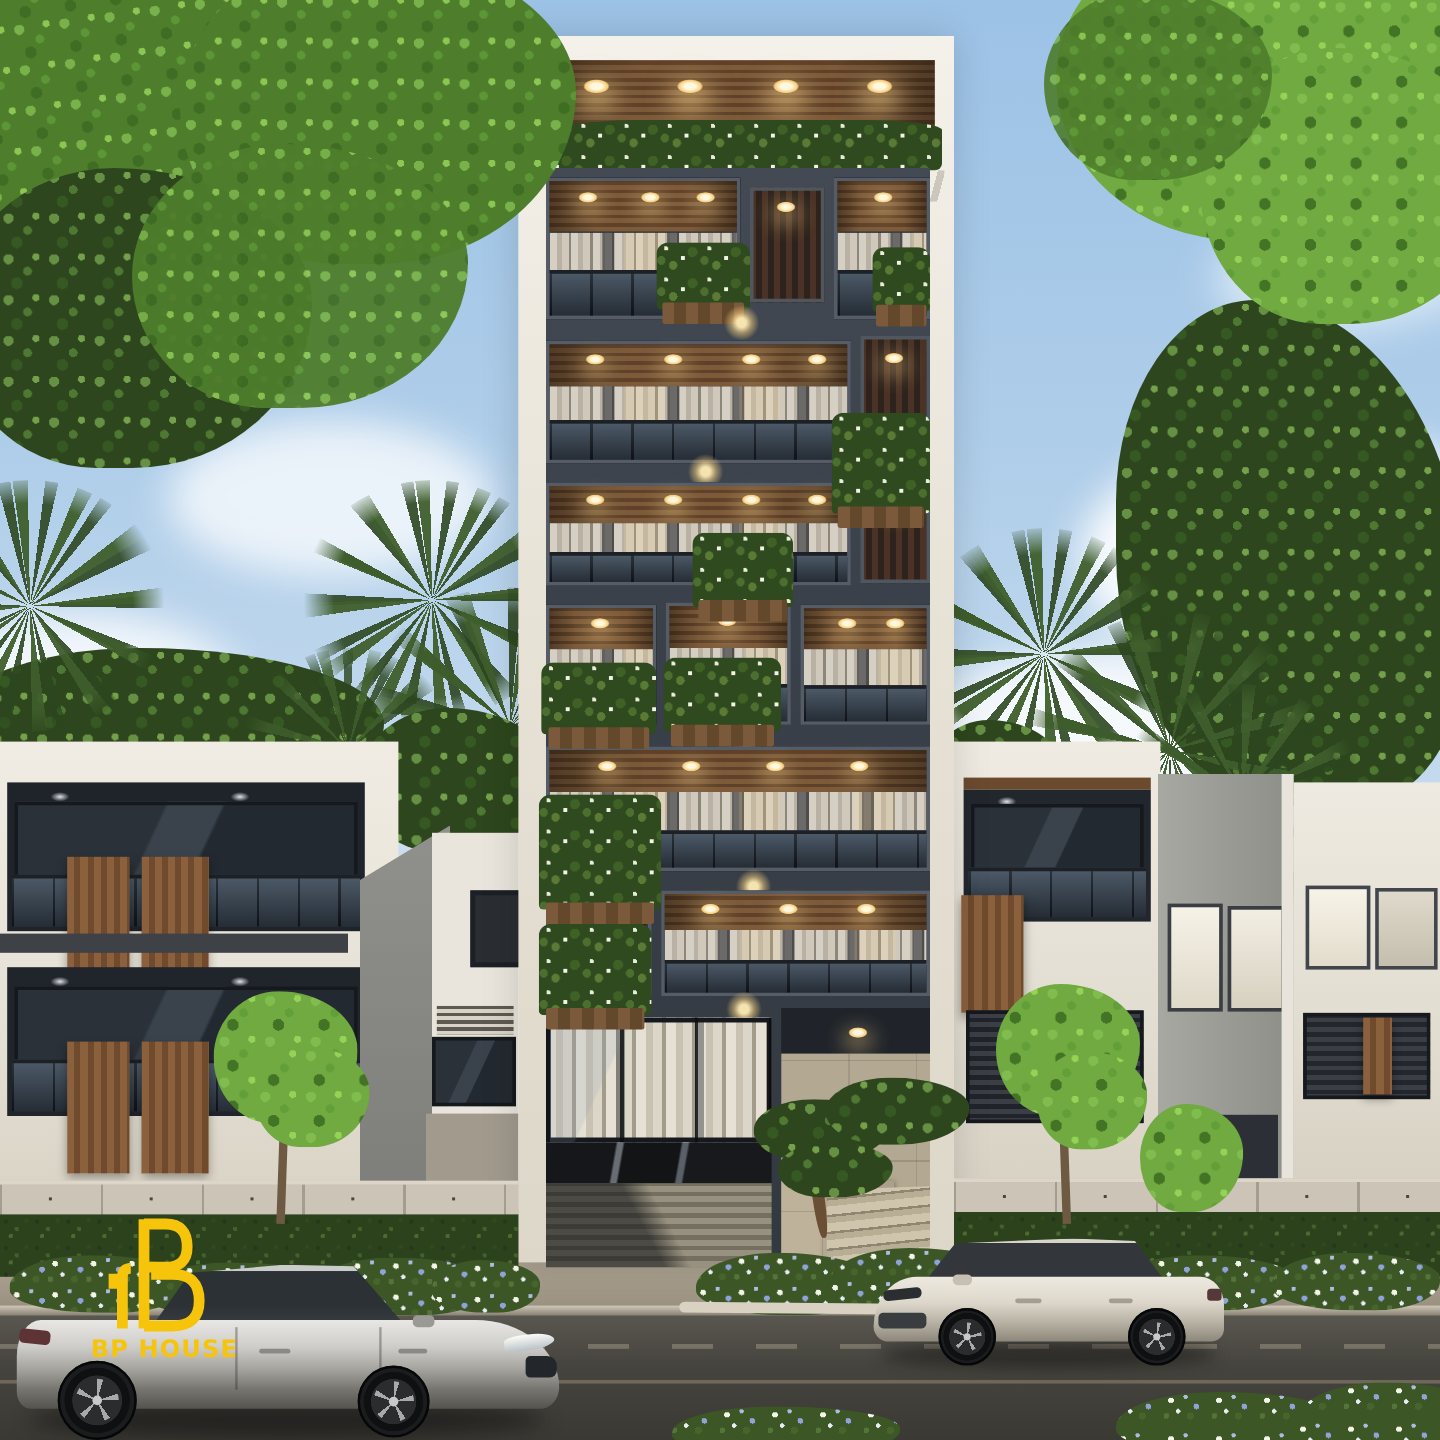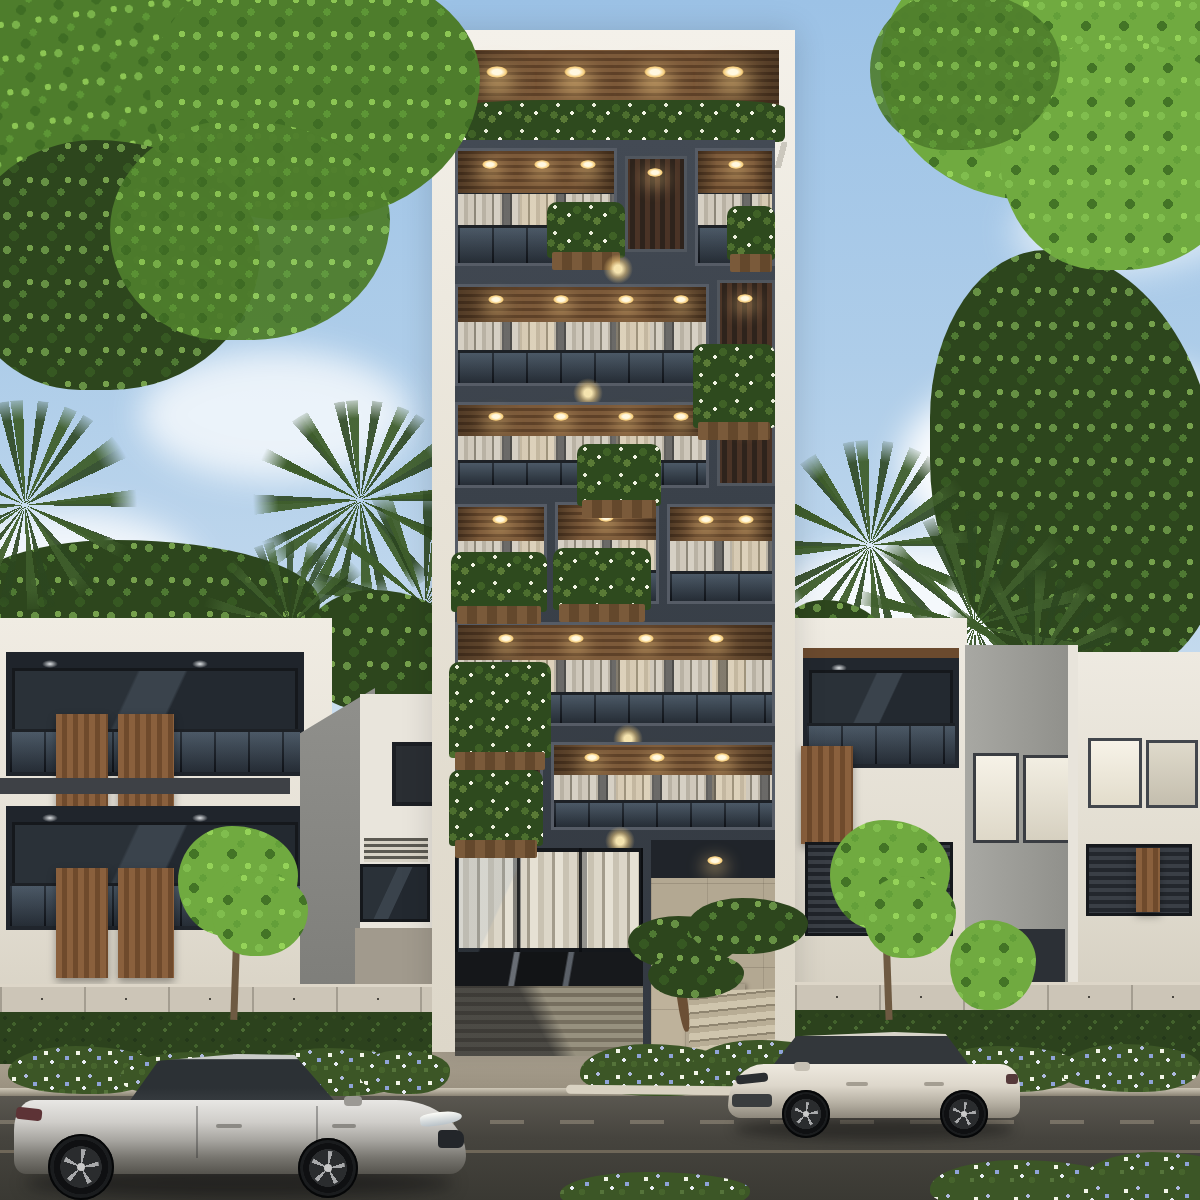--- a/index.html
+++ b/index.html
@@ -407,14 +407,26 @@
   <div class="branch" style="left:50px;top:230px;width:190px;height:4px;transform:rotate(-16deg);"></div>
   <div class="leafblob" style="left:-60px;top:-70px;width:430px;height:300px;transform:rotate(-8deg);"></div>
   <div class="leafblob" style="left:150px;top:-40px;width:330px;height:260px;"></div>
   <div class="leafblob dark" style="left:-40px;top:140px;width:300px;height:250px;"></div>
   <div class="leafblob" style="left:110px;top:120px;width:280px;height:220px;opacity:.95;"></div>
   <div class="branch" style="left:960px;top:40px;width:230px;height:5px;transform:rotate(28deg);"></div>
   <div class="leafblob lite" style="left:880px;top:-70px;width:380px;height:270px;"></div>
   <div class="leafblob lite" style="left:1000px;top:40px;width:250px;height:230px;"></div>
   <div class="leafblob" style="left:870px;top:-10px;width:190px;height:160px;opacity:.9;"></div>
 
+  <div style="left:62px;top:1012px;width:150px;height:130px;">
+    <svg style="left:20px;top:0;" width="96" height="98" viewBox="0 0 96 98" fill="none" xmlns="http://www.w3.org/2000/svg">
+      <g stroke="#F6C50B" stroke-width="9" fill="none">
+        <path d="M20 95 V52 q0 -7 7 -7"></path>
+        <path d="M12 62 v-9 h8" stroke-width="7"></path>
+        <path d="M38 95 V4"></path>
+        <path d="M38 8 H56 q18 0 18 19 q0 17 -18 17 H42"></path>
+        <path d="M44 50 H62 q22 0 22 22 q0 21 -22 21 H38"></path>
+      </g>
+    </svg>
+    <div class="logo-text" style="left:0;top:100px;width:150px;">BP HOUSE</div>
+  </div>
 
 </div>
 
 </body></html>

